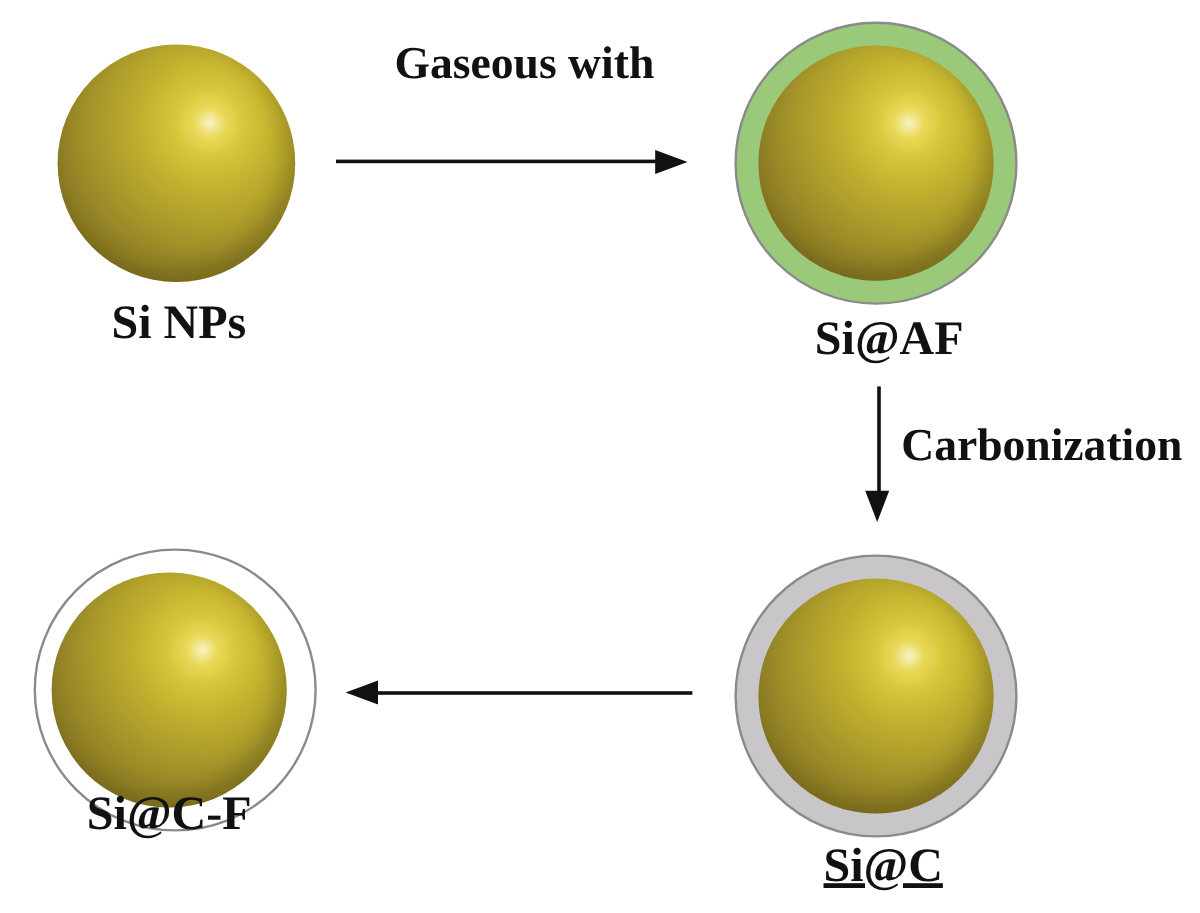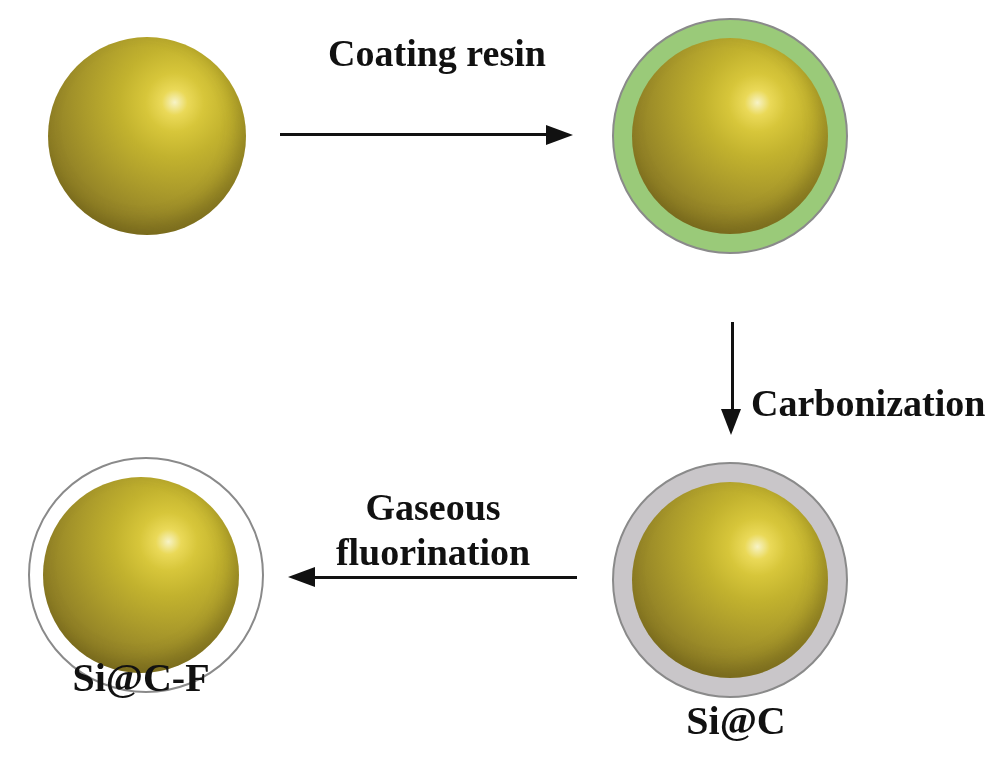--- a/index.html
+++ b/index.html
@@ -69,21 +69,20 @@
     font-size: 38px;
     font-weight: 600;
     line-height: 45px;
   }
   .steptext-single {
     position: absolute;
     font-size: 38px;
     font-weight: 600;
     line-height: 45px;
     white-space: nowrap;
-    margin-top: 32px;
   }
 
   .arrow-line { position: absolute; background: #111111; }
   .head-right {
     position: absolute; width: 0; height: 0;
     border-left: 27px solid #111111;
     border-top: 10px solid transparent;
     border-bottom: 10px solid transparent;
   }
   .head-left {
@@ -98,44 +97,42 @@
     border-left: 10px solid transparent;
     border-right: 10px solid transparent;
   }
 </style>
 </head>
 <body>
 
 <div class="canvas">
 
   <div class="sphere" style="left:48px; top:37px; width:198px; height:198px;"></div>
+  <div class="plabel" style="left:39px; top:247px;">Si NPs</div>
 
   <div class="steptext" style="left:277px; top:31px;">
-    <div>Coating resin</div>
+    <div>Gaseous with</div>
   </div>
   <div class="arrow-line" style="left:280px; top:133px; width:267px; height:3px;"></div>
   <div class="head-right" style="left:546px; top:125px;"></div>
 
   <div class="shell shell-resin" style="left:612px; top:18px;">
     <div class="sphere"></div>
   </div>
+  <div class="plabel" style="left:631px; top:260px;">Si@AF</div>
 
   <div class="arrow-line" style="left:731px; top:322px; width:3px; height:89px;"></div>
   <div class="head-down" style="left:721px; top:409px;"></div>
   <div class="steptext-single" style="left:751px; top:349px;">Carbonization</div>
 
   <div class="shell shell-carbon" style="left:612px; top:462px;">
     <div class="sphere"></div>
   </div>
-  <div class="plabel" style="left:626px; top:699px;">Si@C</div>
+  <div class="plabel" style="left:626px; top:699px;text-decoration:underline;">Si@C</div>
 
-  <div class="steptext" style="left:273px; top:485px;">
-    <div>Gaseous</div>
-    <div>fluorination</div>
-  </div>
   <div class="arrow-line" style="left:314px; top:576px; width:263px; height:3px;"></div>
   <div class="head-left" style="left:288px; top:567px;"></div>
 
   <div class="shell shell-fluor" style="left:28px; top:457px;">
     <div class="sphere"></div>
   </div>
   <div class="plabel" style="left:31px; top:656px;">Si@C-F</div>
 
 </div>
 

